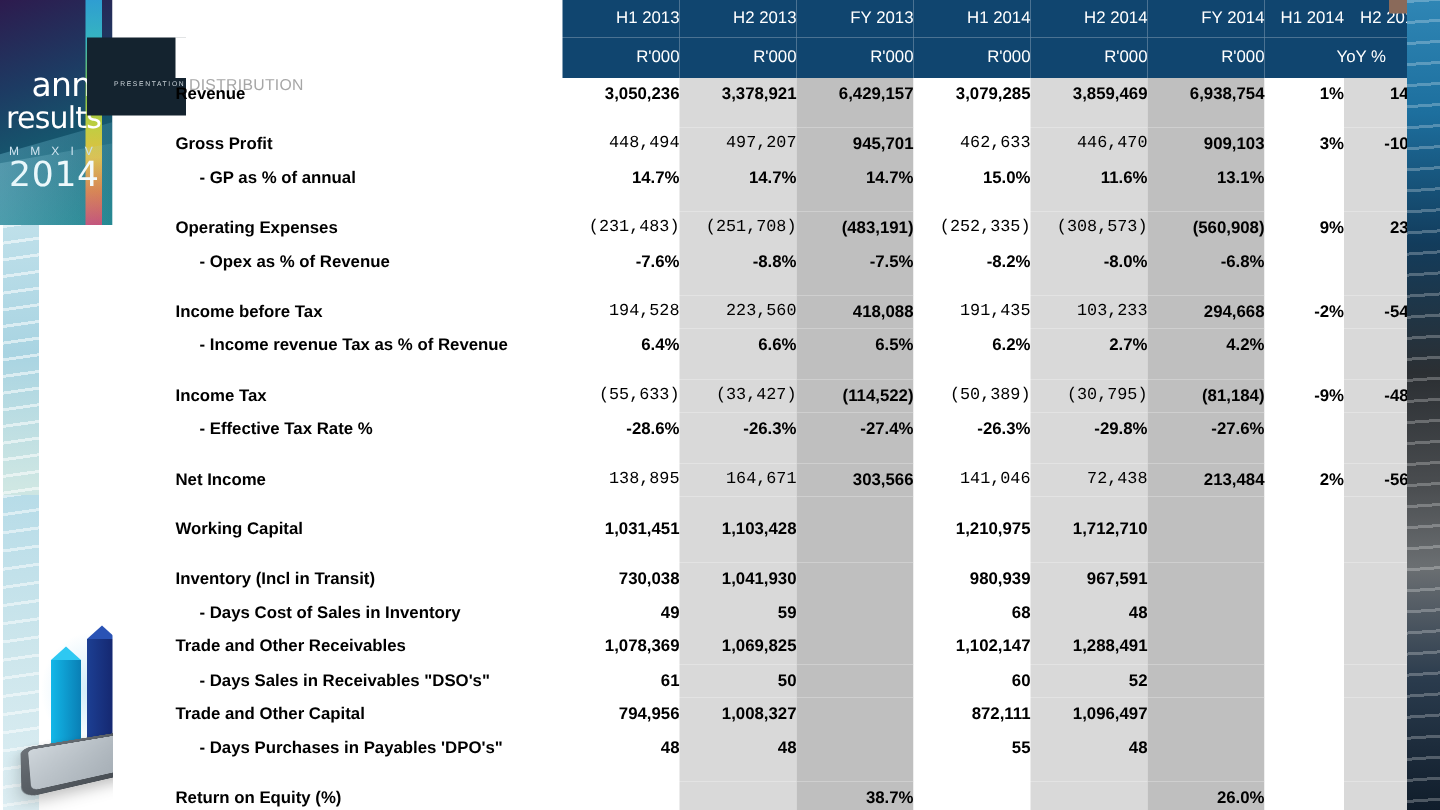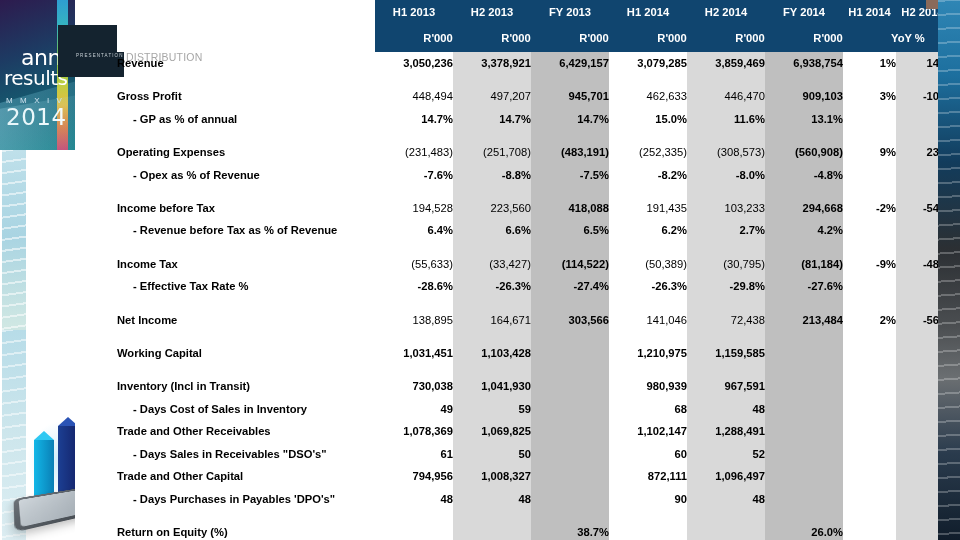--- a/index.html
+++ b/index.html
@@ -86,31 +86,31 @@
   .table-wrap{position:absolute;left:117px;top:0;width:843px;height:540px;}
   table.fin{border-collapse:collapse;width:843px;table-layout:fixed;
     font-size:11.2px;color:#000;}
   table.fin td,table.fin th{padding:0;vertical-align:middle;}
 
   col.c-label{width:258px;}
   col.c-num{width:78px;}
   col.c-yoy{width:53px;}
 
   thead th{
-    background:#10456f;color:#ffffff;font-weight:bold;font-size:11.2px;
-    text-align:center;padding-right:5px;height:25px;line-height:25px;white-space:nowrap;
+    background:#10456f;color:#ffffff;font-weight:normal;font-size:11.2px;
+    text-align:right;padding-right:5px;height:25px;line-height:25px;white-space:nowrap;
   }
   thead th.blank{background:#ffffff;}
   thead tr.r2 th{height:27px;line-height:27px;padding-left:48px;}
 
   tbody td{height:22.4px;line-height:22.4px;white-space:nowrap;}
   td.label{text-align:left;padding-left:9px;font-weight:bold;}
   td.label.sub{font-weight:bold;padding-left:16px;}
   td.num{text-align:right;padding-right:5px;font-weight:bold;}
-  td.num.light{font-weight:normal;}
+  td.num.light{font-weight:normal;font-family:Liberation Mono, monospace;}
 
   
   .sh-w{background:#ffffff;}
   .sh-l{background:#d9d9d9;}
   .sh-d{background:#bfbfbf;}
 
   tr.spacer td{height:11px;line-height:11px;}
 
   .distribution{
     position:absolute;left:126px;top:51px;font-size:10.5px;color:#a6a6a6;
@@ -268,21 +268,21 @@
             <td class="num sh-l">23%</td>
             <td class="num sh-d">16%</td>
           </tr>
           <tr>
             <td class="label sub"> - Opex as % of Revenue</td>
             <td class="num sh-w">-7.6%</td>
             <td class="num sh-l">-8.8%</td>
             <td class="num sh-d">-7.5%</td>
             <td class="num sh-w">-8.2%</td>
             <td class="num sh-l">-8.0%</td>
-            <td class="num sh-d">-4.8%</td>
+            <td class="num sh-d">-6.8%</td>
             <td class="num sh-w"></td>
             <td class="num sh-l"></td>
             <td class="num sh-d"></td>
           </tr>
           <tr class="spacer">
             <td></td>
             <td class="sh-w"></td>
             <td class="sh-l"></td>
             <td class="sh-d"></td>
             <td class="sh-w"></td>
@@ -298,21 +298,21 @@
             <td class="num sh-l light">223,560</td>
             <td class="num sh-d">418,088</td>
             <td class="num sh-w light">191,435</td>
             <td class="num sh-l light">103,233</td>
             <td class="num sh-d">294,668</td>
             <td class="num sh-w">-2%</td>
             <td class="num sh-l">-54%</td>
             <td class="num sh-d">-30%</td>
           </tr>
           <tr>
-            <td class="label sub"> - Revenue before Tax  as % of Revenue</td>
+            <td class="label sub"> - Income revenue Tax  as % of Revenue</td>
             <td class="num sh-w">6.4%</td>
             <td class="num sh-l">6.6%</td>
             <td class="num sh-d">6.5%</td>
             <td class="num sh-w">6.2%</td>
             <td class="num sh-l">2.7%</td>
             <td class="num sh-d">4.2%</td>
             <td class="num sh-w"></td>
             <td class="num sh-l"></td>
             <td class="num sh-d"></td>
           </tr>
@@ -387,21 +387,21 @@
             <td class="sh-w"></td>
             <td class="sh-l"></td>
             <td class="sh-d"></td>
           </tr>
           <tr>
             <td class="label">Working Capital</td>
             <td class="num sh-w">1,031,451</td>
             <td class="num sh-l">1,103,428</td>
             <td class="num sh-d"></td>
             <td class="num sh-w">1,210,975</td>
-            <td class="num sh-l">1,159,585</td>
+            <td class="num sh-l">1,712,710</td>
             <td class="num sh-d"></td>
             <td class="num sh-w"></td>
             <td class="num sh-l"></td>
             <td class="num sh-d"></td>
           </tr>
           <tr class="spacer">
             <td></td>
             <td class="sh-w"></td>
             <td class="sh-l"></td>
             <td class="sh-d"></td>
@@ -470,21 +470,21 @@
             <td class="num sh-d"></td>
             <td class="num sh-w"></td>
             <td class="num sh-l"></td>
             <td class="num sh-d"></td>
           </tr>
           <tr>
             <td class="label sub"> - Days Purchases in Payables 'DPO's"</td>
             <td class="num sh-w">48</td>
             <td class="num sh-l">48</td>
             <td class="num sh-d"></td>
-            <td class="num sh-w">90</td>
+            <td class="num sh-w">55</td>
             <td class="num sh-l">48</td>
             <td class="num sh-d"></td>
             <td class="num sh-w"></td>
             <td class="num sh-l"></td>
             <td class="num sh-d"></td>
           </tr>
           <tr class="spacer">
             <td></td>
             <td class="sh-w"></td>
             <td class="sh-l"></td>

